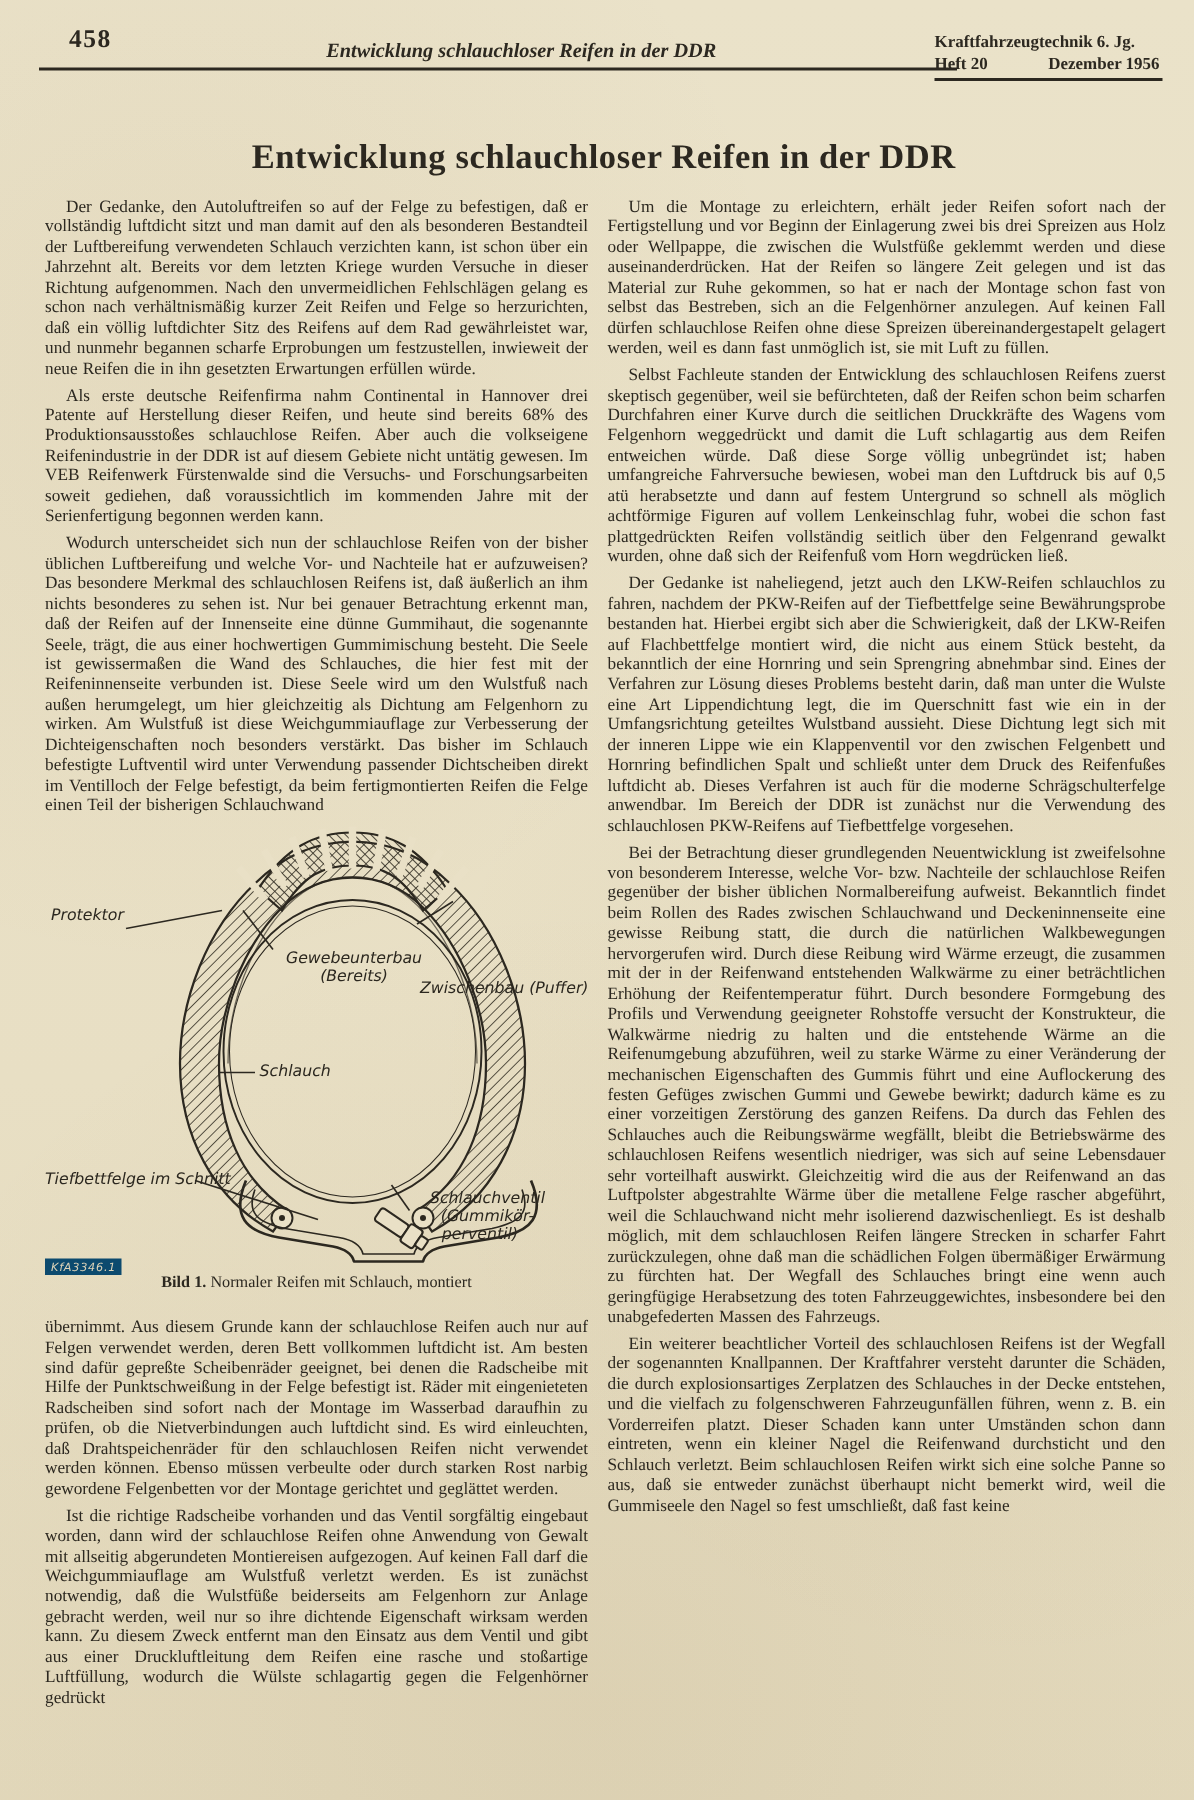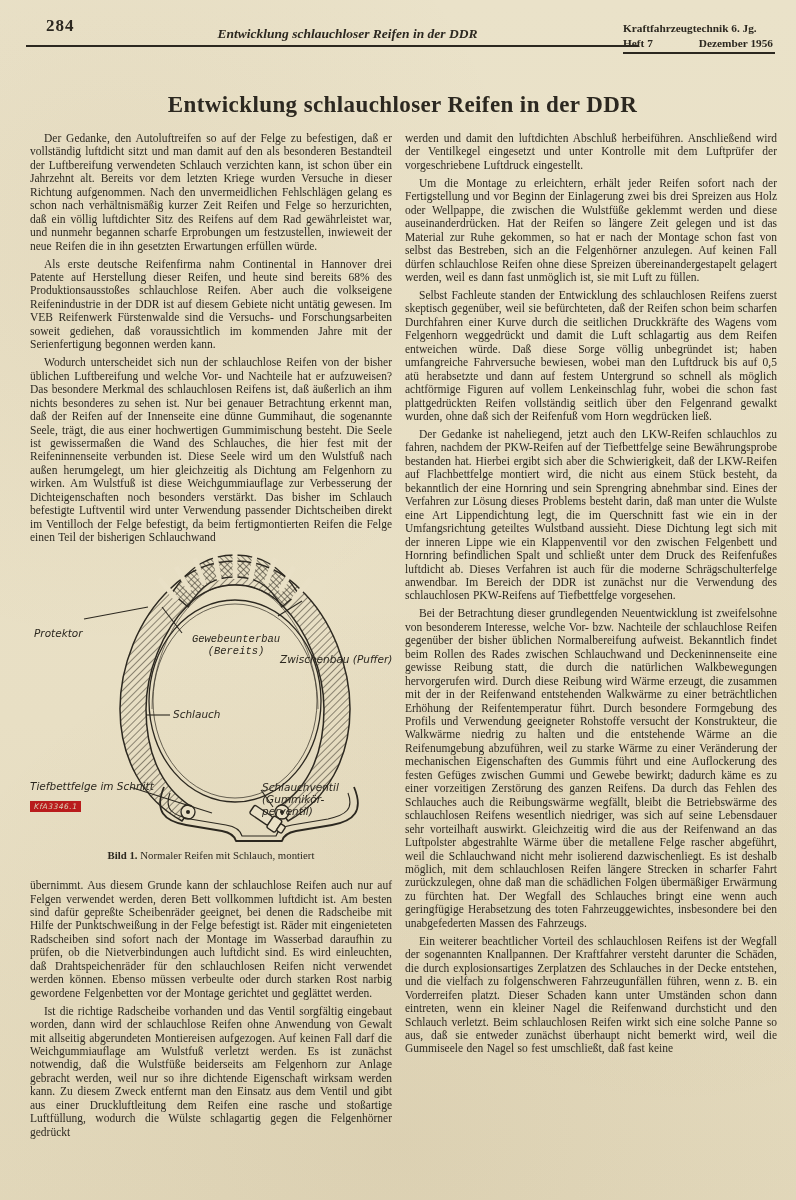--- a/index.html
+++ b/index.html
@@ -36,37 +36,37 @@
   p.body{font-size:11.5px;line-height:1.17;text-align:justify;margin:0 0 4.5px 0;
     text-indent:14px;word-spacing:0.05em;}
   p.body.noindent{text-indent:0;}
 
   
   .figure{position:relative;width:362px;height:324px;margin:4px 0 6px 0;}
   .figure svg{position:absolute;left:0;top:0;}
   .fig-label{position:absolute;font-family:"DejaVu Sans",sans-serif;font-style:italic;
     font-size:10.5px;line-height:1.15;color:#2b271f;white-space:nowrap;}
   .fig-label.center{text-align:center;white-space:normal;}
-  .fig-badge{position:absolute;background:#b91c1c;color:#ddd3b8;font-family:"DejaVu Sans",sans-serif;
-    font-style:italic;font-size:7.5px;padding:1px 4px;letter-spacing:0.5px;}
+  .fig-badge{position:absolute;background:#0c4a6e;color:#ddd3b8;font-family:"DejaVu Sans",sans-serif;
+    font-style:italic;font-size:7.5px;padding:1px 4px;letter-spacing:0.5px;margin-top:38px;}
   .fig-caption{position:absolute;left:0;right:0;top:300px;text-align:center;font-size:10.8px;}
   .fig-caption .cap-label{font-weight:bold;}
 </style>
 </head>
 <body>
 
 <div class="page">
 
   <div class="header">
-    <div class="page-number">284</div>
+    <div class="page-number">458</div>
     <div class="running-title">Entwicklung schlauchloser Reifen in der DDR</div>
     <div class="journal">
       <div>Kraftfahrzeugtechnik 6. Jg.</div>
       <div class="journal-line2">
-        <span>Heft 7</span>
+        <span>Heft 20</span>
         <span>Dezember 1956</span>
       </div>
     </div>
     <div class="rule-main"></div>
     <div class="rule-right"></div>
   </div>
 
   <h1 class="article-title">Entwicklung schlauchloser Reifen in der DDR</h1>
 
   <div class="columns">
@@ -125,46 +125,45 @@
           <g stroke="#2c2820" stroke-width="1.1">
             <line x1="54" y1="70" x2="118" y2="58"></line>
             <line x1="248" y1="67" x2="272" y2="52"></line>
             <line x1="152" y1="84" x2="132" y2="58"></line>
             <line x1="116" y1="166" x2="140" y2="166"></line>
             <line x1="100" y1="238" x2="182" y2="264"></line>
             <line x1="231" y1="241" x2="243" y2="258"></line>
           </g>
         </svg>
 
-        <div class="fig-label" style="left:4px;top:78px;">Protektor</div>
+        <div class="fig-label" style="left:4px;top:55px;">Protektor</div>
         <div class="fig-label" style="left:250px;top:60px;margin-top:44px;">Zwischenbau (Puffer)</div>
-        <div class="fig-label center" style="left:148px;top:84px;width:116px;font-family:Liberation Mono, monospace;">
+        <div class="fig-label center" style="left:148px;top:84px;width:116px;">
           <div>Gewebeunterbau</div>
           <div>(Bereits)</div>
         </div>
         <div class="fig-label" style="left:143px;top:159px;">Schlauch</div>
         <div class="fig-label" style="left:0px;top:231px;">Tiefbettfelge im Schnitt</div>
-        <div class="fig-label" style="left:232px;top:232px;width:126px;text-align:left;white-space:normal;">
+        <div class="fig-label" style="left:232px;top:244px;width:126px;text-align:center;white-space:normal;">
           <div>Schlauchventil (Gummikör-</div>
           <div style="padding-right:10px;">perventil)</div>
         </div>
         <div class="fig-badge" style="left:0px;top:252px;">KfA3346.1</div>
 
         <div class="fig-caption">
           <span class="cap-label">Bild 1.</span>
           <span>Normaler Reifen mit Schlauch, montiert</span>
         </div>
       </div>
 
       <p class="body noindent">übernimmt. Aus diesem Grunde kann der schlauchlose Reifen auch nur auf Felgen verwendet werden, deren Bett vollkommen luftdicht ist. Am besten sind dafür gepreßte Scheibenräder geeignet, bei denen die Radscheibe mit Hilfe der Punktschweißung in der Felge befestigt ist. Räder mit eingenieteten Radscheiben sind sofort nach der Montage im Wasserbad daraufhin zu prüfen, ob die Nietverbindungen auch luftdicht sind. Es wird einleuchten, daß Drahtspeichenräder für den schlauchlosen Reifen nicht verwendet werden können. Ebenso müssen verbeulte oder durch starken Rost narbig gewordene Felgenbetten vor der Montage gerichtet und geglättet werden.</p>
       <p class="body">Ist die richtige Radscheibe vorhanden und das Ventil sorgfältig eingebaut worden, dann wird der schlauchlose Reifen ohne Anwendung von Gewalt mit allseitig abgerundeten Montiereisen aufgezogen. Auf keinen Fall darf die Weichgummiauflage am Wulstfuß verletzt werden. Es ist zunächst notwendig, daß die Wulstfüße beiderseits am Felgenhorn zur Anlage gebracht werden, weil nur so ihre dichtende Eigenschaft wirksam werden kann. Zu diesem Zweck entfernt man den Einsatz aus dem Ventil und gibt aus einer Druckluftleitung dem Reifen eine rasche und stoßartige Luftfüllung, wodurch die Wülste schlagartig gegen die Felgenhörner gedrückt</p>
     </div>
 
     <div class="col">
-      <p class="body noindent">werden und damit den luftdichten Abschluß herbeiführen. Anschließend wird der Ventilkegel eingesetzt und unter Kontrolle mit dem Luftprüfer der vorgeschriebene Luftdruck eingestellt.</p>
       <p class="body">Um die Montage zu erleichtern, erhält jeder Reifen sofort nach der Fertigstellung und vor Beginn der Einlagerung zwei bis drei Spreizen aus Holz oder Wellpappe, die zwischen die Wulstfüße geklemmt werden und diese auseinanderdrücken. Hat der Reifen so längere Zeit gelegen und ist das Material zur Ruhe gekommen, so hat er nach der Montage schon fast von selbst das Bestreben, sich an die Felgenhörner anzulegen. Auf keinen Fall dürfen schlauchlose Reifen ohne diese Spreizen übereinandergestapelt gelagert werden, weil es dann fast unmöglich ist, sie mit Luft zu füllen.</p>
       <p class="body">Selbst Fachleute standen der Entwicklung des schlauchlosen Reifens zuerst skeptisch gegenüber, weil sie befürchteten, daß der Reifen schon beim scharfen Durchfahren einer Kurve durch die seitlichen Druckkräfte des Wagens vom Felgenhorn weggedrückt und damit die Luft schlagartig aus dem Reifen entweichen würde. Daß diese Sorge völlig unbegründet ist; haben umfangreiche Fahrversuche bewiesen, wobei man den Luftdruck bis auf 0,5 atü herabsetzte und dann auf festem Untergrund so schnell als möglich achtförmige Figuren auf vollem Lenkeinschlag fuhr, wobei die schon fast plattgedrückten Reifen vollständig seitlich über den Felgenrand gewalkt wurden, ohne daß sich der Reifenfuß vom Horn wegdrücken ließ.</p>
       <p class="body">Der Gedanke ist naheliegend, jetzt auch den LKW-Reifen schlauchlos zu fahren, nachdem der PKW-Reifen auf der Tiefbettfelge seine Bewährungsprobe bestanden hat. Hierbei ergibt sich aber die Schwierigkeit, daß der LKW-Reifen auf Flachbettfelge montiert wird, die nicht aus einem Stück besteht, da bekanntlich der eine Hornring und sein Sprengring abnehmbar sind. Eines der Verfahren zur Lösung dieses Problems besteht darin, daß man unter die Wulste eine Art Lippendichtung legt, die im Querschnitt fast wie ein in der Umfangsrichtung geteiltes Wulstband aussieht. Diese Dichtung legt sich mit der inneren Lippe wie ein Klappenventil vor den zwischen Felgenbett und Hornring befindlichen Spalt und schließt unter dem Druck des Reifenfußes luftdicht ab. Dieses Verfahren ist auch für die moderne Schrägschulterfelge anwendbar. Im Bereich der DDR ist zunächst nur die Verwendung des schlauchlosen PKW-Reifens auf Tiefbettfelge vorgesehen.</p>
       <p class="body">Bei der Betrachtung dieser grundlegenden Neuentwicklung ist zweifelsohne von besonderem Interesse, welche Vor- bzw. Nachteile der schlauchlose Reifen gegenüber der bisher üblichen Normalbereifung aufweist. Bekanntlich findet beim Rollen des Rades zwischen Schlauchwand und Deckeninnenseite eine gewisse Reibung statt, die durch die natürlichen Walkbewegungen hervorgerufen wird. Durch diese Reibung wird Wärme erzeugt, die zusammen mit der in der Reifenwand entstehenden Walkwärme zu einer beträchtlichen Erhöhung der Reifentemperatur führt. Durch besondere Formgebung des Profils und Verwendung geeigneter Rohstoffe versucht der Konstrukteur, die Walkwärme niedrig zu halten und die entstehende Wärme an die Reifenumgebung abzuführen, weil zu starke Wärme zu einer Veränderung der mechanischen Eigenschaften des Gummis führt und eine Auflockerung des festen Gefüges zwischen Gummi und Gewebe bewirkt; dadurch käme es zu einer vorzeitigen Zerstörung des ganzen Reifens. Da durch das Fehlen des Schlauches auch die Reibungswärme wegfällt, bleibt die Betriebswärme des schlauchlosen Reifens wesentlich niedriger, was sich auf seine Lebensdauer sehr vorteilhaft auswirkt. Gleichzeitig wird die aus der Reifenwand an das Luftpolster abgestrahlte Wärme über die metallene Felge rascher abgeführt, weil die Schlauchwand nicht mehr isolierend dazwischenliegt. Es ist deshalb möglich, mit dem schlauchlosen Reifen längere Strecken in scharfer Fahrt zurückzulegen, ohne daß man die schädlichen Folgen übermäßiger Erwärmung zu fürchten hat. Der Wegfall des Schlauches bringt eine wenn auch geringfügige Herabsetzung des toten Fahrzeuggewichtes, insbesondere bei den unabgefederten Massen des Fahrzeugs.</p>
       <p class="body">Ein weiterer beachtlicher Vorteil des schlauchlosen Reifens ist der Wegfall der sogenannten Knallpannen. Der Kraftfahrer versteht darunter die Schäden, die durch explosionsartiges Zerplatzen des Schlauches in der Decke entstehen, und die vielfach zu folgenschweren Fahrzeugunfällen führen, wenn z. B. ein Vorderreifen platzt. Dieser Schaden kann unter Umständen schon dann eintreten, wenn ein kleiner Nagel die Reifenwand durchsticht und den Schlauch verletzt. Beim schlauchlosen Reifen wirkt sich eine solche Panne so aus, daß sie entweder zunächst überhaupt nicht bemerkt wird, weil die Gummiseele den Nagel so fest umschließt, daß fast keine</p>
     </div>
 
   </div>
 </div>
 

